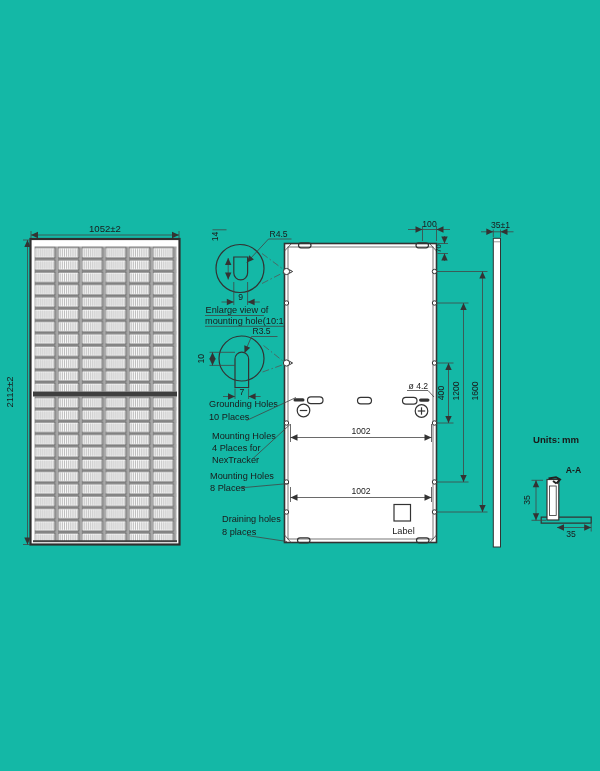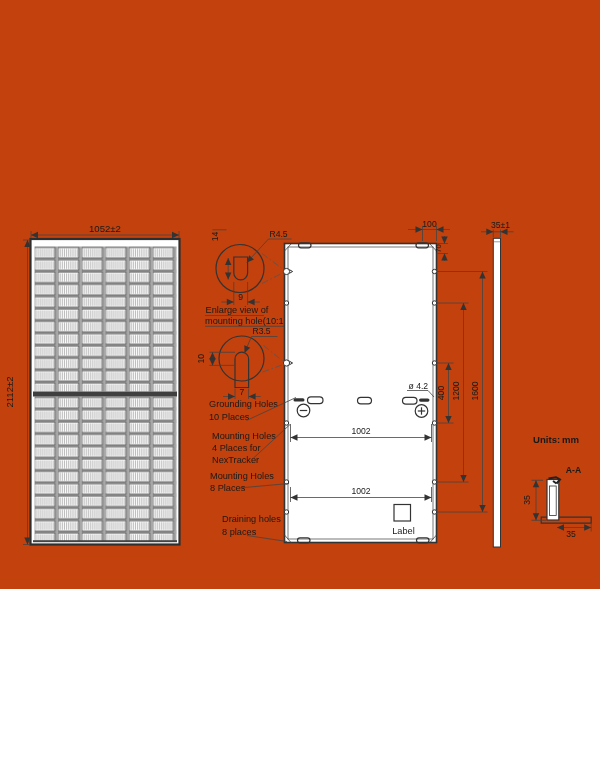--- a/index.html
+++ b/index.html
@@ -1,16 +1,16 @@
 <!DOCTYPE html>
 <html><head>
 <meta charset="utf-8">
 <style>
   html,body{margin:0;padding:0;background:#fff;}
-  .page{width:600px;height:589px;background:#c2410c;position:relative;font-family:"Liberation Sans",sans-serif;}
+  .page{width:600px;height:771px;background:#14b8a6;position:relative;font-family:"Liberation Sans",sans-serif;}
   svg text{font-family:"Liberation Sans",sans-serif;fill:#1a1a1a;}
   .dim{font-size:8.6px;}
   .dim-lg{font-size:9.6px;}
   .callout{font-size:9.2px;}
   .bold{font-weight:bold;}
   .thin{stroke:#444;stroke-width:0.8;fill:none;}
   .draw{stroke:#333;stroke-width:1.2;fill:none;}
   .draw2{stroke:#2e2e2e;stroke-width:2.2;fill:#fff;}
   .dashdot{stroke:#555;stroke-width:0.8;fill:none;stroke-dasharray:7 2.5 1.5 2.5;}
 </style>

